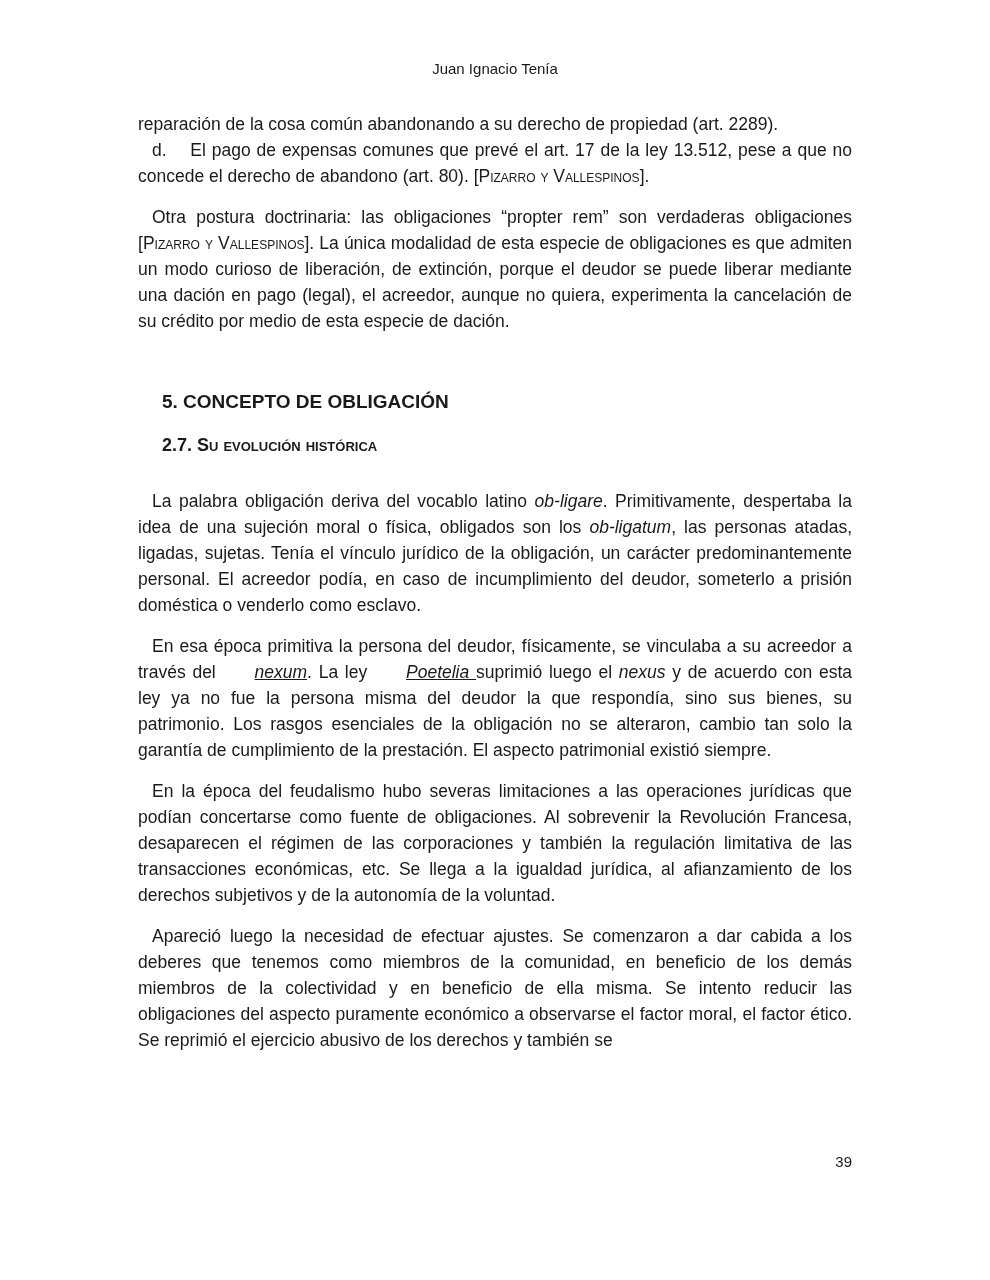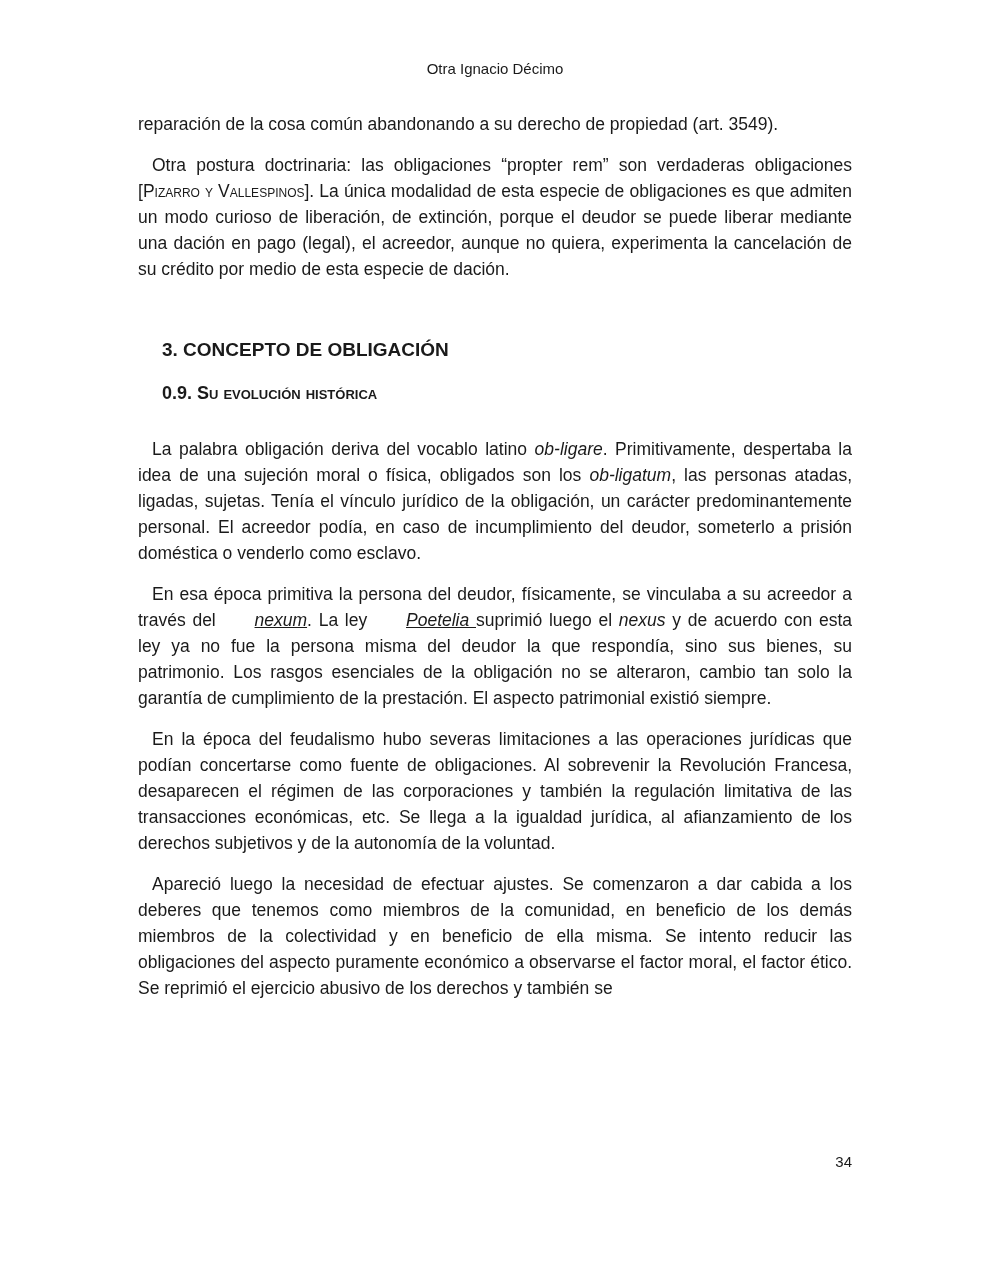--- a/index.html
+++ b/index.html
@@ -69,38 +69,39 @@
   .run-i  { font-style: italic; }
   .run-u  { }
   .run-iu { font-style: italic; text-decoration: underline; margin-left: 32px; }
   .run-sc { font-variant: small-caps; }
 </style>
 </head>
 <body>
 
 <div class="page">
 
-  <div class="running-header">Otra Ignacio Décimo</div>
+  <div class="running-header">Juan Ignacio Tenía</div>
 
   <div class="content">
 
-    <p class="para first"><span>reparación de la cosa común abandonando a su derecho de propiedad (art. 3549).</span></p>
+    <p class="para first"><span>reparación de la cosa común abandonando a su derecho de propiedad (art. 2289).</span></p>
 
+    <p class="para no-gap indent"><span>d.&nbsp;&nbsp;&nbsp; El pago de expensas comunes que prevé el art. 17 de la ley 13.512, pese a que no concede el derecho de abandono (art. 80). [</span><span class="run-sc">Pizarro y Vallespinos</span><span>].</span></p>
 
     <p class="para indent"><span class="run-b">Otra postura doctrinaria</span><span>: las obligaciones “propter rem” son verdaderas obligaciones [</span><span class="run-sc">Pizarro y Vallespinos</span><span>]. La única modalidad de esta especie de obligaciones es que admiten un modo curioso de liberación, de extinción, porque el deudor se puede liberar mediante una dación en pago (legal), el acreedor, aunque no quiera, experimenta la cancelación de su crédito por medio de esta especie de dación.</span></p>
 
-    <h2 class="heading-1">3. CONCEPTO DE OBLIGACIÓN</h2>
+    <h2 class="heading-1">5. CONCEPTO DE OBLIGACIÓN</h2>
 
-    <h3 class="heading-2">0.9. Su evolución histórica</h3>
+    <h3 class="heading-2">2.7. Su evolución histórica</h3>
 
     <p class="para indent after-heading"><span>La palabra obligación deriva del vocablo latino </span><span class="run-i">ob-ligare</span><span>. Primitivamente, despertaba la idea de una sujeción moral o física, obligados son los </span><span class="run-i">ob-ligatum</span><span>, las personas atadas, ligadas, sujetas. Tenía el vínculo jurídico de la obligación, un carácter predominantemente personal. El acreedor podía, en caso de incumplimiento del deudor, someterlo a prisión doméstica o venderlo como esclavo.</span></p>
 
     <p class="para indent"><span>En esa época primitiva la persona del deudor, físicamente, se vinculaba a su acreedor a través del </span><span class="run-iu">nexum</span><span>. La ley </span><span class="run-iu">Poetelia </span><span>suprimió luego el </span><span class="run-i">nexus</span><span> y de acuerdo con esta ley ya no fue la persona misma del deudor la que respondía, sino sus bienes, su patrimonio. Los rasgos esenciales de la obligación no se alteraron, cambio tan solo la garantía de cumplimiento de la prestación. El aspecto patrimonial existió siempre.</span></p>
 
     <p class="para indent"><span>En la época del </span><span class="run-u">feudalismo</span><span> hubo severas limitaciones a las operaciones jurídicas que podían concertarse como fuente de obligaciones. Al sobrevenir la </span><span class="run-u">Revolución Francesa</span><span>, desaparecen el régimen de las corporaciones y también la regulación limitativa de las transacciones económicas, etc. Se llega a la igualdad jurídica, al afianzamiento de los derechos subjetivos y de la autonomía de la voluntad.</span></p>
 
     <p class="para indent"><span>Apareció luego la necesidad de efectuar ajustes. Se comenzaron a dar cabida a los deberes que tenemos como miembros de la comunidad, en beneficio de los demás miembros de la colectividad y en beneficio de ella misma. Se intento reducir las obligaciones del aspecto puramente económico a observarse el factor moral, el factor ético. Se reprimió el ejercicio abusivo de los derechos y también se</span></p>
 
   </div>
 
-  <div class="page-number">34</div>
+  <div class="page-number">39</div>
 
 </div>
 
 </body></html>

